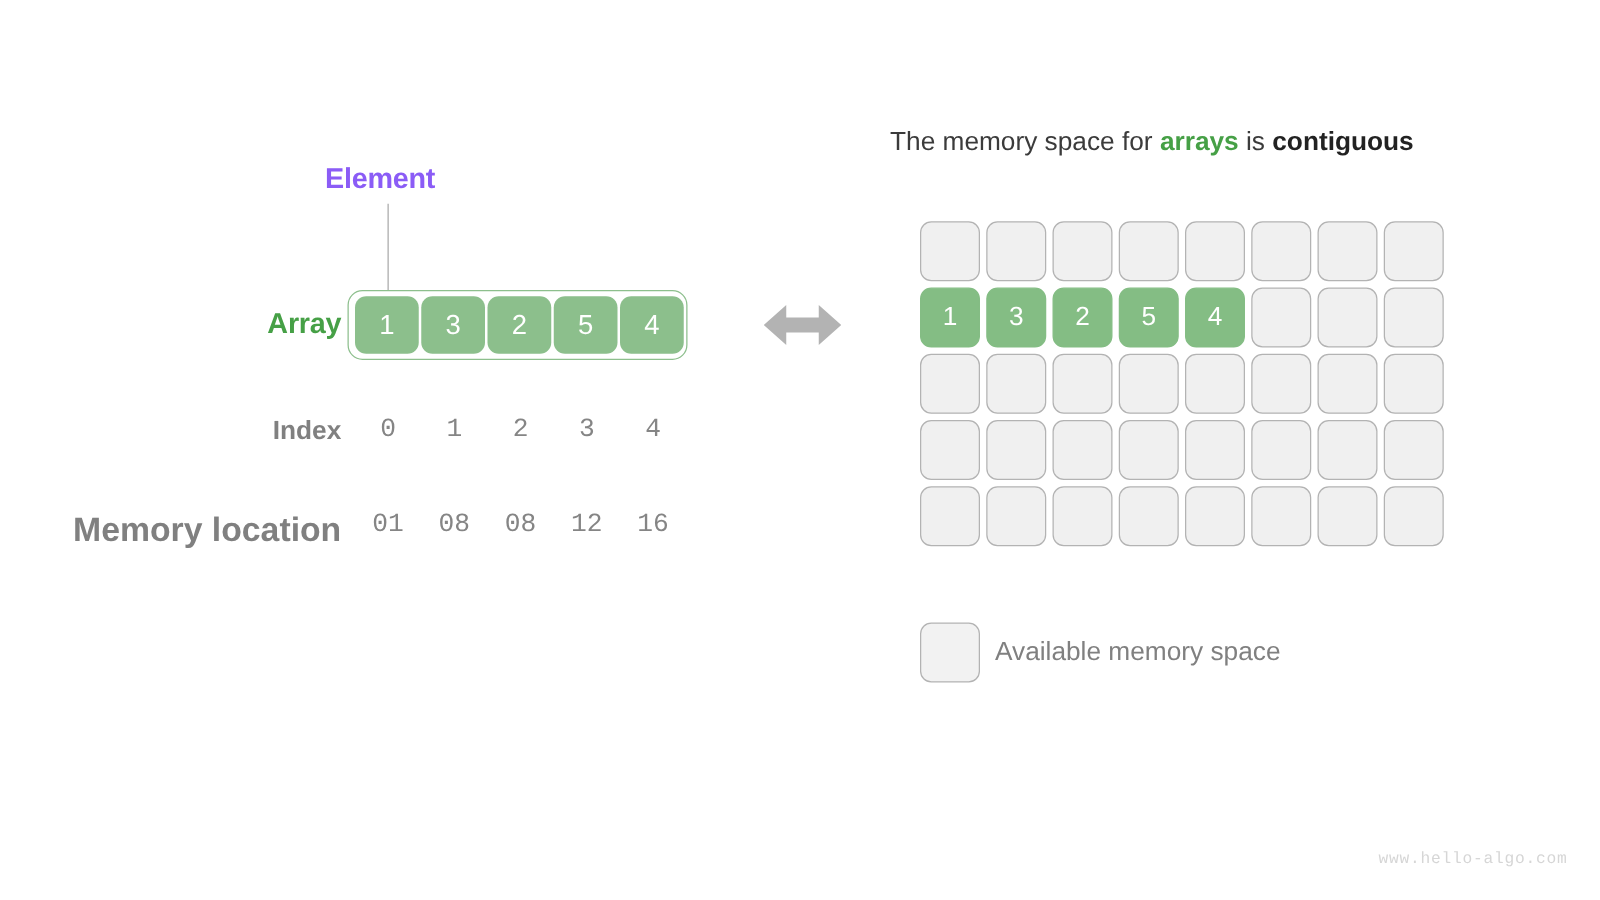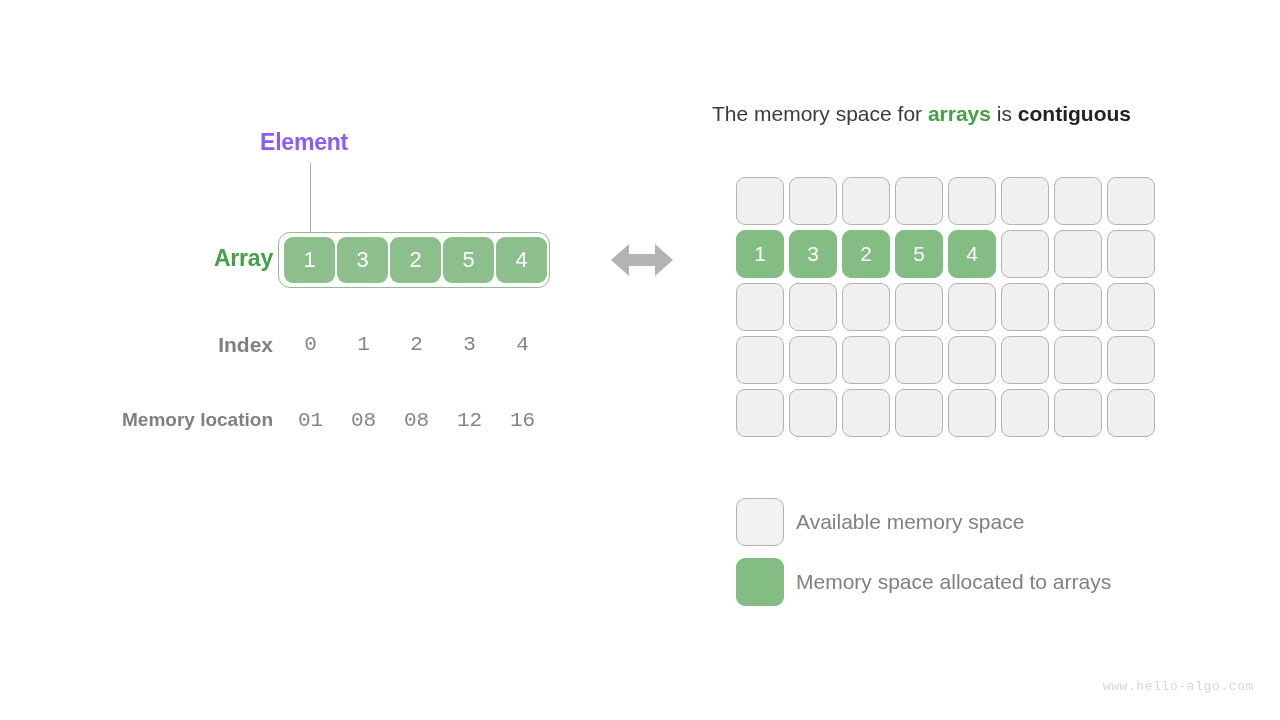--- a/index.html
+++ b/index.html
@@ -54,21 +54,21 @@
     left: 0;
     width: 273px;
     top: 333px;
     font-size: 21px;
     color: #808080;
   }
   .row-label.memloc {
     left: 0;
     width: 273px;
     top: 409px;
-    font-size: 19px;
+    font-size: 27px;
     color: #808080;
   }
 
   .array-outline {
     position: absolute;
     left: 278px;
     top: 232px;
     width: 272px;
     height: 56px;
     box-sizing: border-box;
@@ -308,21 +308,17 @@
     <div class="mem-cell"></div>
     <div class="mem-cell"></div>
     <div class="mem-cell"></div>
   </div>
 
   <div class="legend">
     <div class="legend-row">
       <div class="legend-swatch empty"></div>
       <div class="legend-text">Available memory space</div>
     </div>
-    <div class="legend-row">
-      <div class="legend-swatch filled"></div>
-      <div class="legend-text">Memory space allocated to arrays</div>
-    </div>
   </div>
 
   <div class="watermark">www.hello-algo.com</div>
 
 </div>
 
 </body></html>

